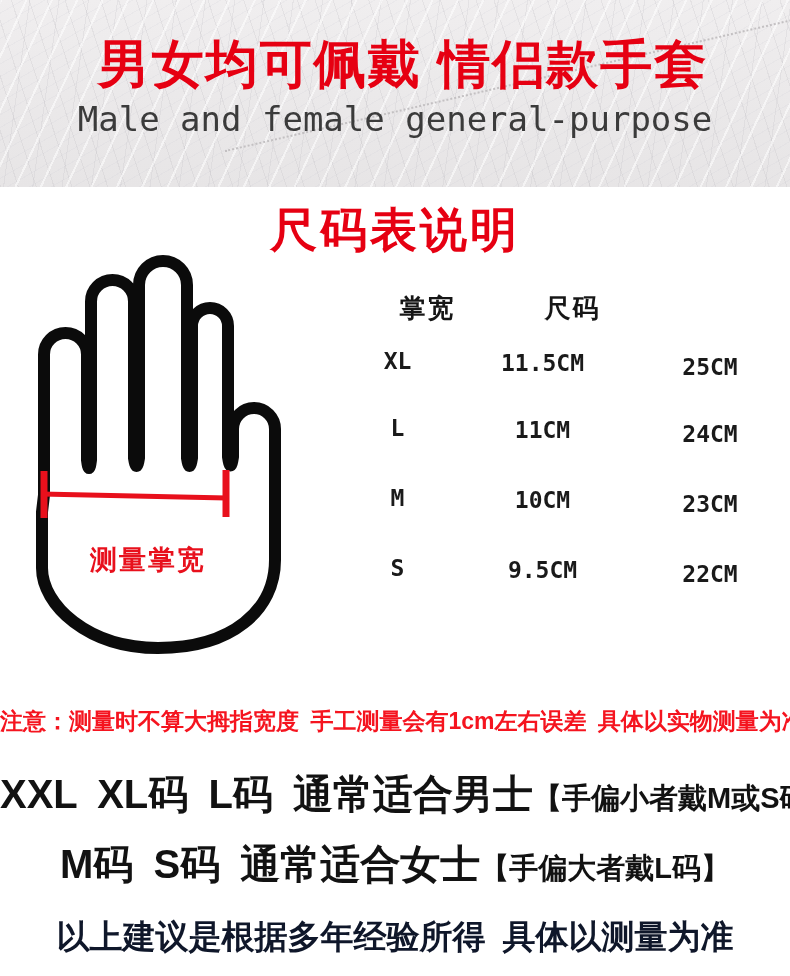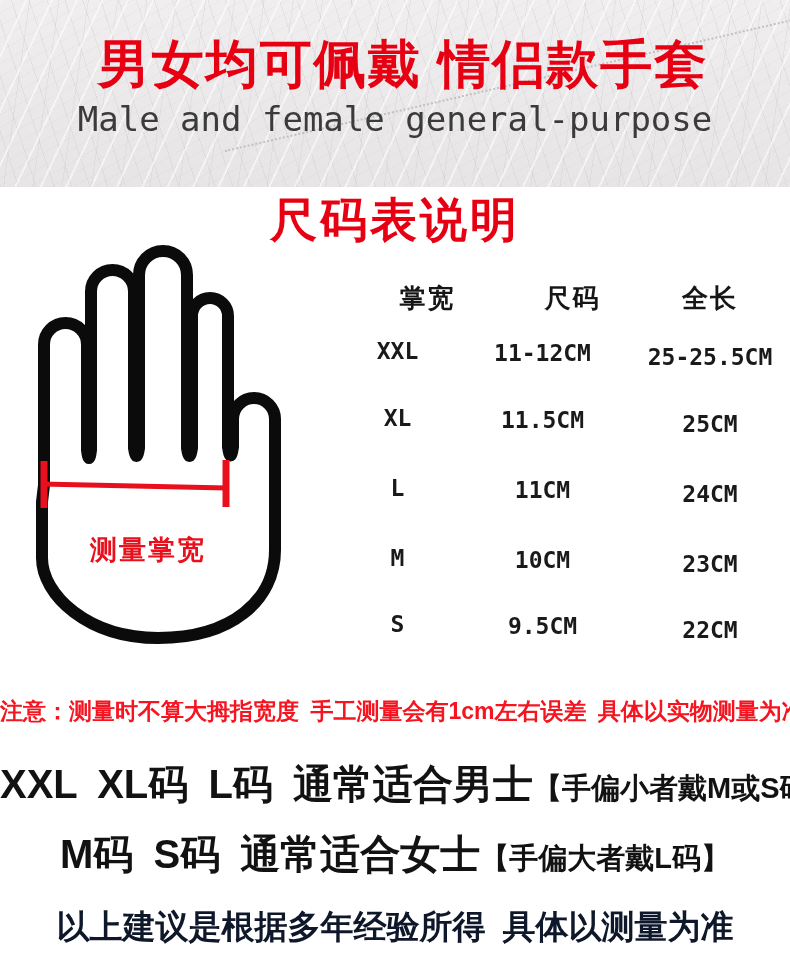--- a/index.html
+++ b/index.html
@@ -54,21 +54,21 @@
     margin-top: 7px;
     text-align: center;
     font-family: "DejaVu Sans Mono", "Liberation Mono", monospace;
     font-size: 34px;
     line-height: 40px;
     color: #3b3b3b;
   }
 
   
   .s-title {
-    margin-top: 7px;
+    margin-top: 17px;
     text-align: center;
     font-size: 47px;
     line-height: 52px;
     font-weight: bold;
     letter-spacing: 3px;
     color: #e60012;
   }
 
   
   .size-body {
@@ -210,26 +210,20 @@
         <line x1="24" y1="221" x2="24" y2="268" stroke="#e8101c" stroke-width="7"></line>
         <line x1="206" y1="220" x2="206" y2="267" stroke="#e8101c" stroke-width="7"></line>
       </svg>
       <div class="hand-label">测量掌宽</div>
     </div>
 
     <div class="table">
       <div class="t-row t-head">
         <div class="c c2">掌宽</div>
         <div class="c c1">尺码</div>
-        <div class="c c3">全长</div>
-      </div>
-      <div class="t-row vals">
-        <div class="c c1">XXL</div>
-        <div class="c c2">11-12CM</div>
-        <div class="c c3">25-25.5CM</div>
       </div>
       <div class="t-row vals">
         <div class="c c1">XL</div>
         <div class="c c2">11.5CM</div>
         <div class="c c3">25CM</div>
       </div>
       <div class="t-row vals">
         <div class="c c1">L</div>
         <div class="c c2">11CM</div>
         <div class="c c3">24CM</div>

